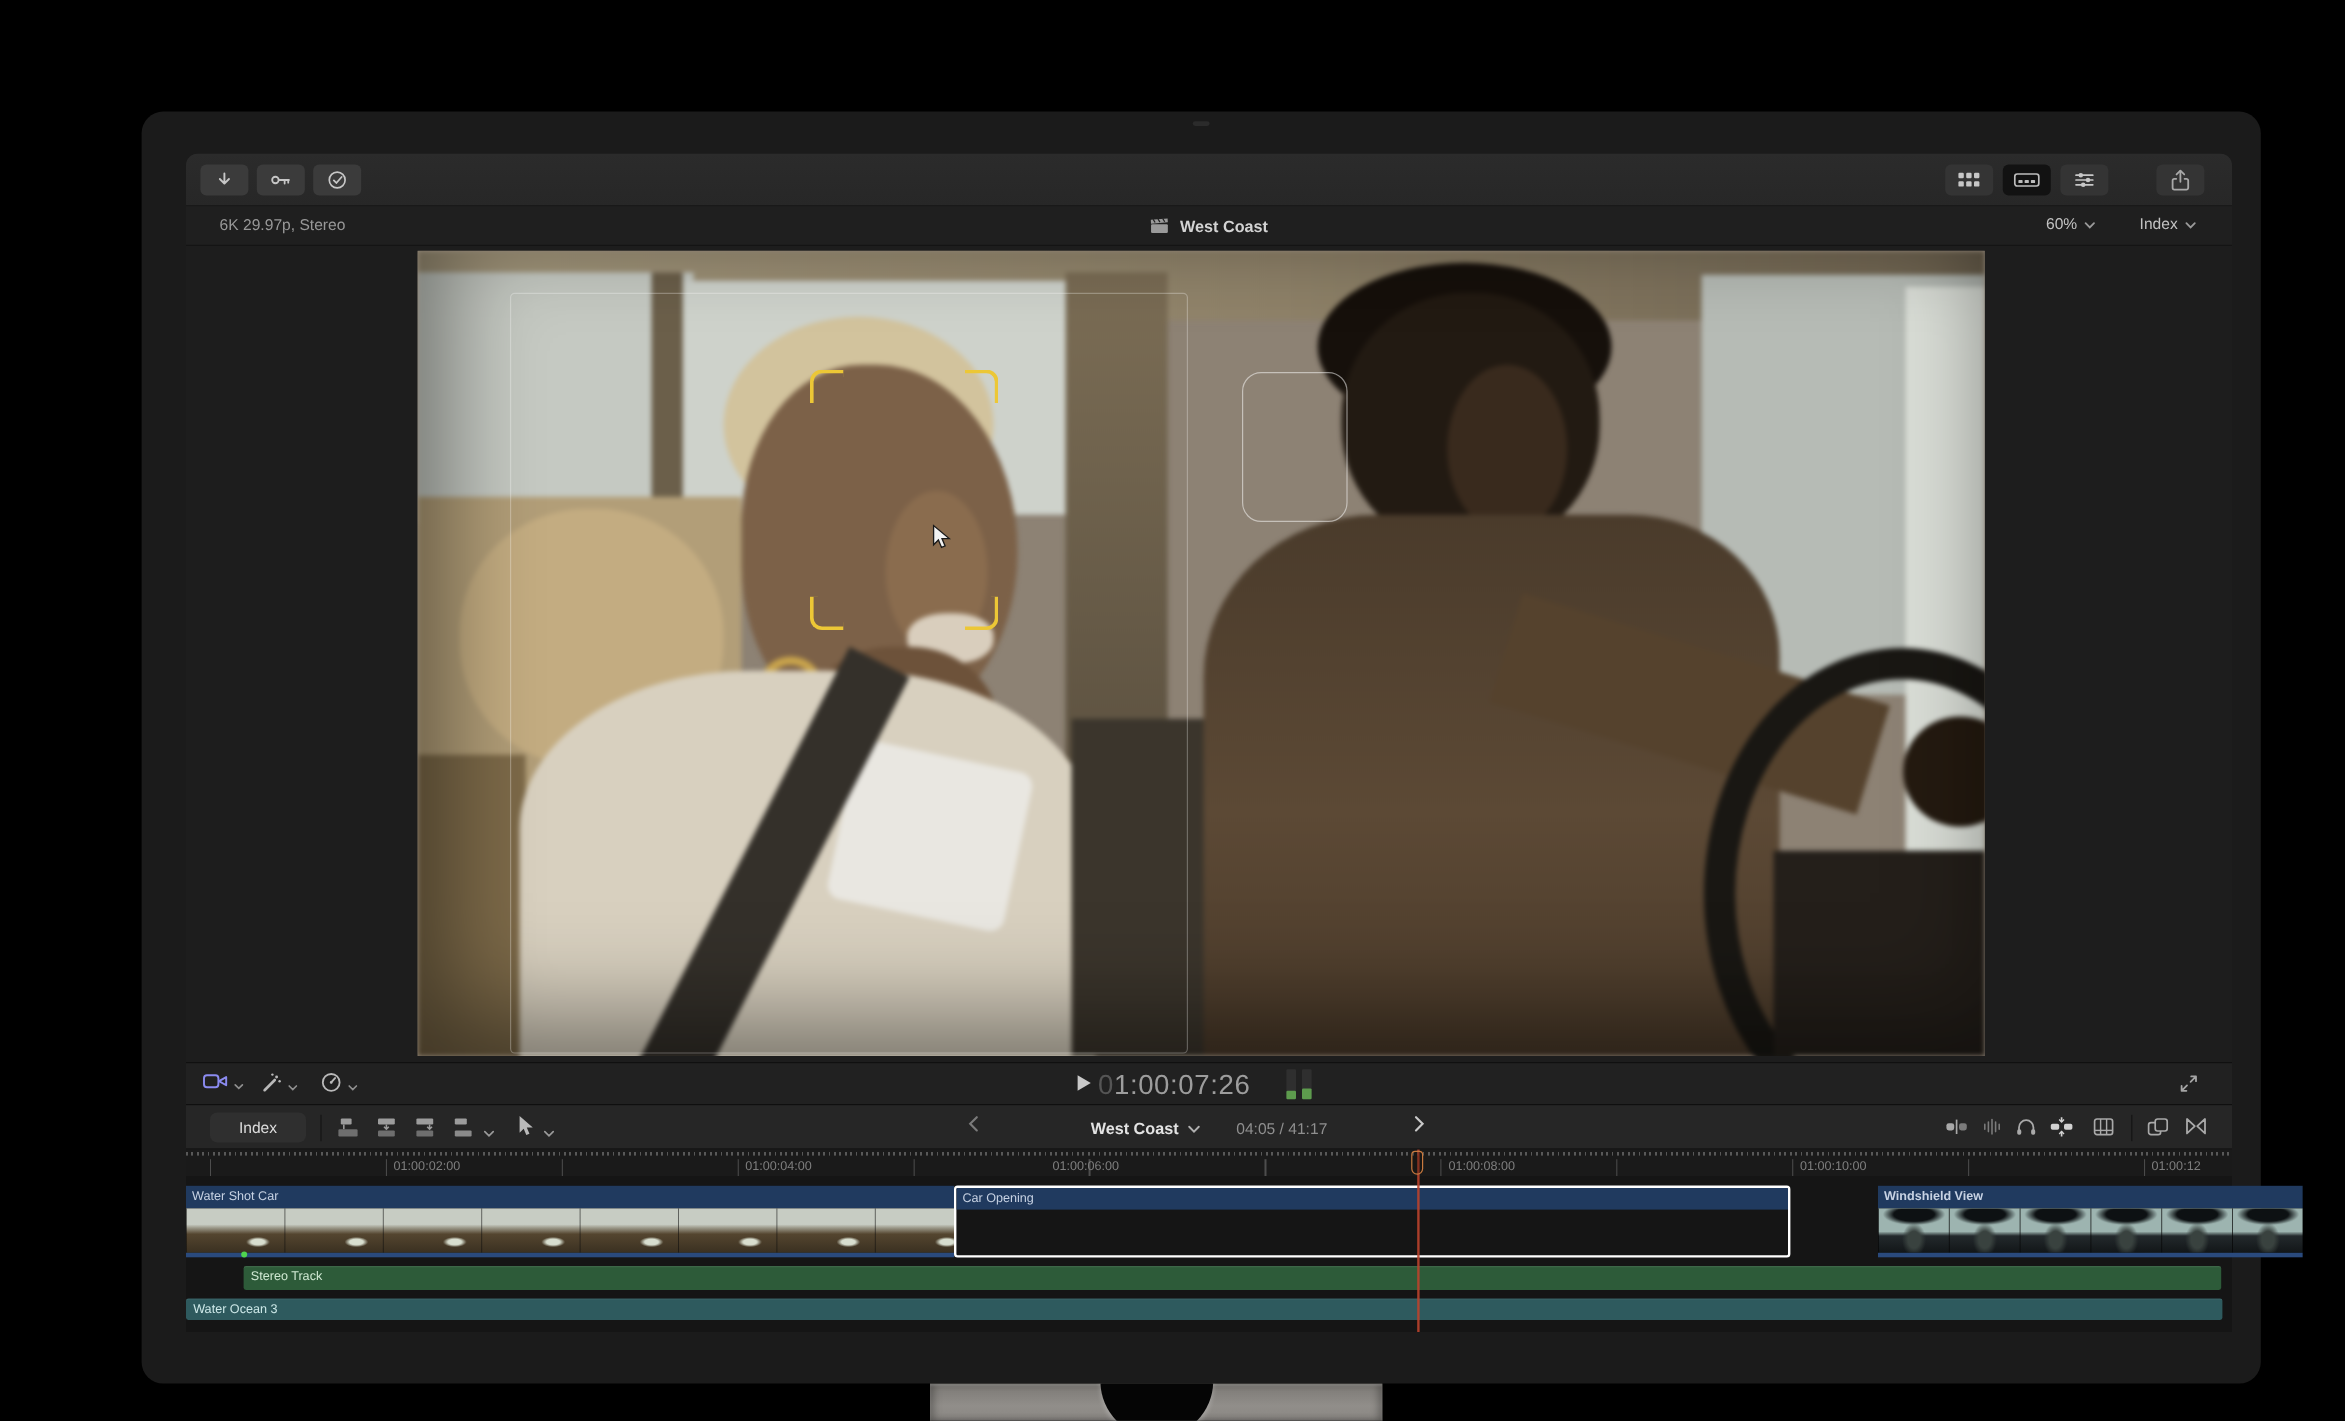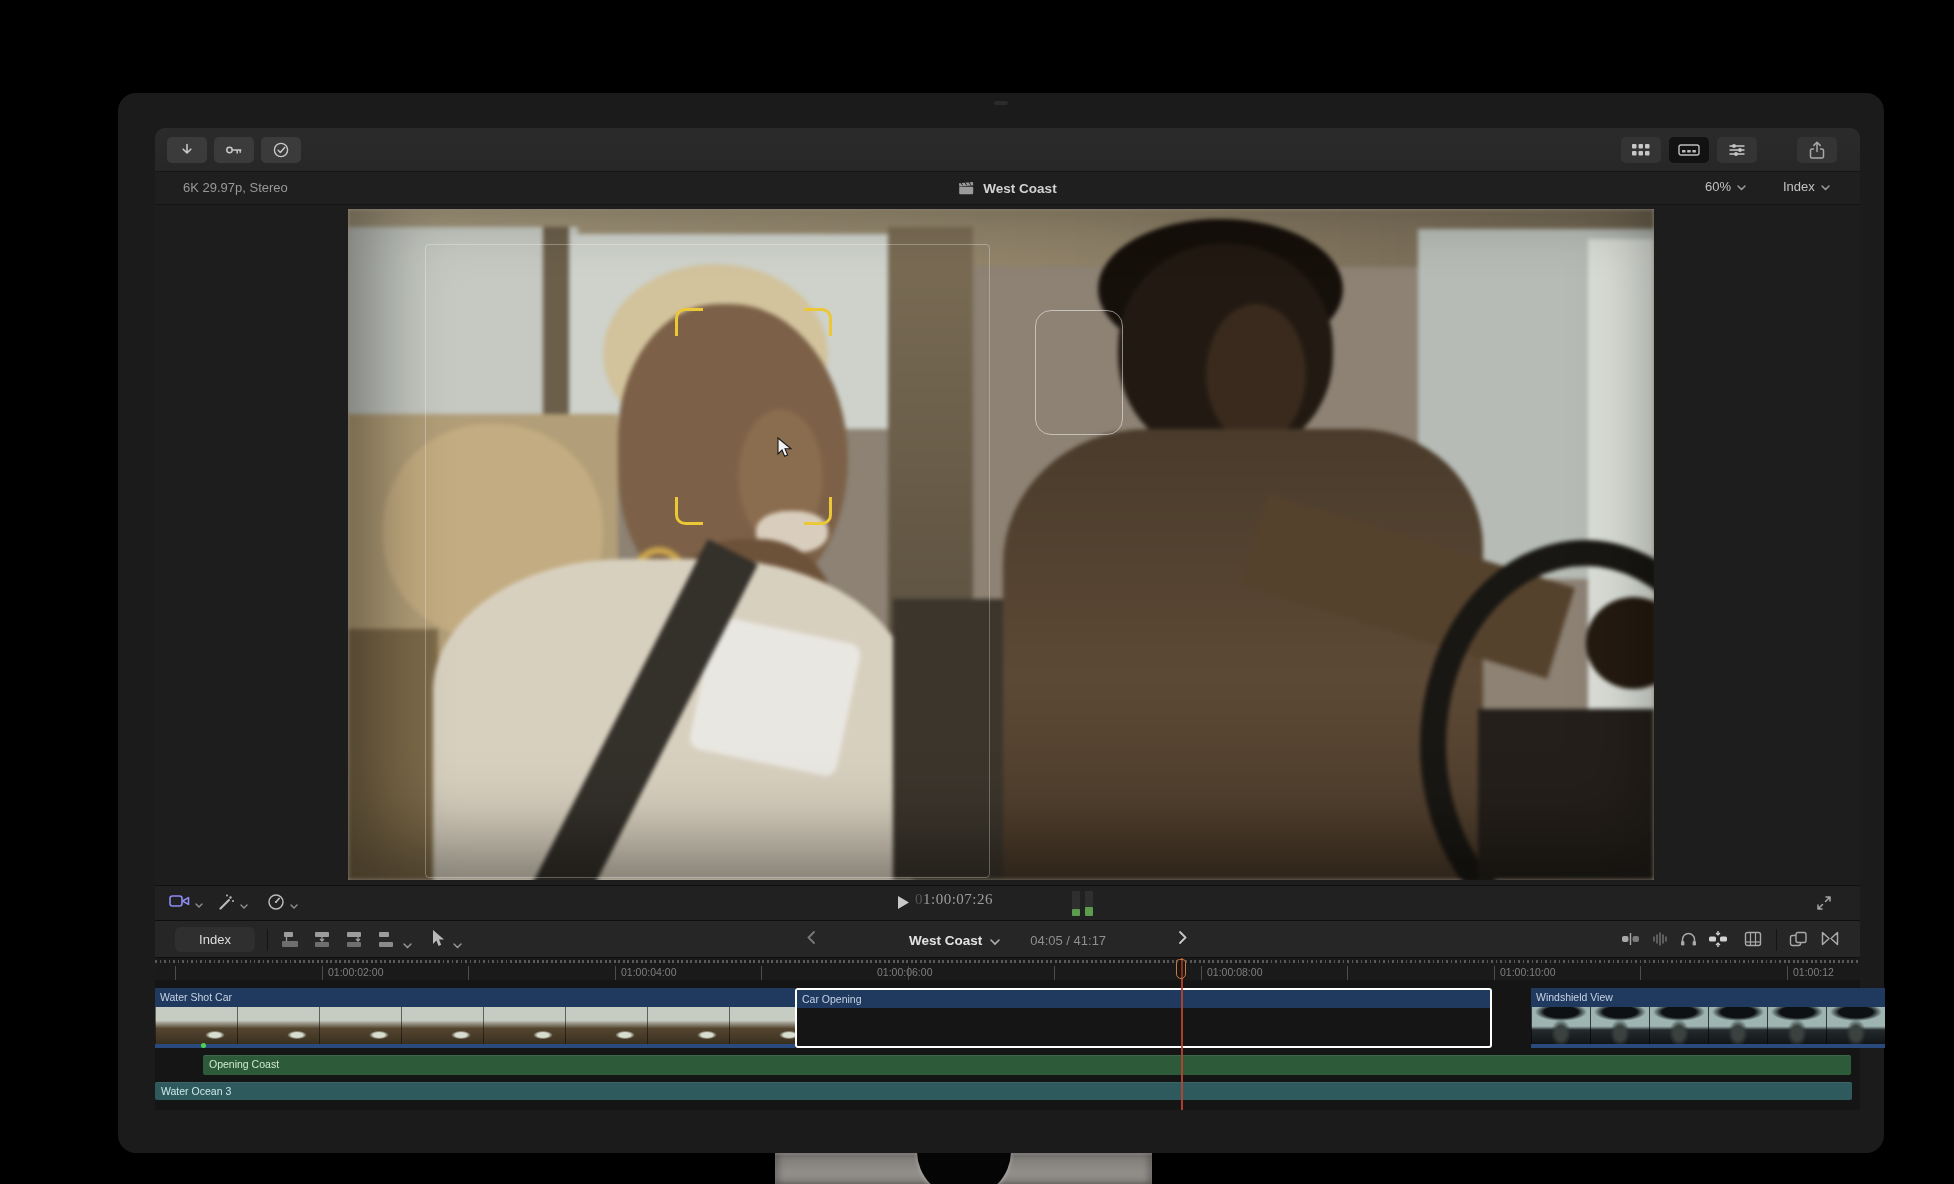--- a/index.html
+++ b/index.html
@@ -49,21 +49,21 @@
   .yc { position:absolute; width:28px; height:28px; border:3px solid #ecc736; }
   .yc.tl { left:0; top:0; border-right:none; border-bottom:none; border-top-left-radius:10px; }
   .yc.tr { right:0; top:0; border-left:none; border-bottom:none; border-top-right-radius:10px; }
   .yc.bl { left:0; bottom:0; border-right:none; border-top:none; border-bottom-left-radius:10px; }
   .yc.br { right:0; bottom:0; border-left:none; border-top:none; border-bottom-right-radius:10px; }
 
   
   #transport { left:0; top:757px; width:1705px; height:35px; background:#212121; border-top:1px solid #101010; }
   .vicon { position:absolute; top:7px; display:flex; align-items:center; gap:5px; }
   #play { left:742px; top:9px; }
-  #tc { left:760px; top:5px; font-size:15px; letter-spacing:.5px; color:#9d9d9d;font-family:Liberation Serif, serif; }
+  #tc { left:760px; top:5px; font-size:23px; letter-spacing:.5px; color:#9d9d9d; }
   #tc .dim { color:#555; }
   .meter { position:absolute; top:5px; width:8px; height:25px; background:#2f2f2f; border-radius:1px; }
   .meter i { position:absolute; bottom:0; left:0; width:100%; background:#5d9b4d; border-radius:1px; }
   #fullscr { left:1660px; top:8px; }
 
   
   #tlbar { left:0; top:792px; width:1705px; height:38px; background:#262626; border-top:1px solid #0f0f0f; border-bottom:1px solid #0f0f0f; }
   #idxbtn { left:20px; top:6px; width:80px; height:25px; background:#2f2f2f; border-radius:6px;
     display:flex; align-items:center; justify-content:center; font-size:13px; color:#dddddd; }
   .sep { position:absolute; top:8px; width:1px; height:22px; background:#151515; }
@@ -86,21 +86,21 @@
   #tracks { left:0; top:852px; width:1705px; height:130px; background:#151515; }
   .vclip { position:absolute; top:8px; height:60px; overflow:hidden; }
   .vclip .cap { height:19px; background:#203a5f; color:#c7d2e3; font-size:10.5px; line-height:19px; padding-left:5px;
     white-space:nowrap; overflow:hidden; }
   .vclip .strip { height:37px; }
   .vclip .abar { height:4px; background:#2a4a7d; }
   #clip-wide { left:0; width:640px; }
   #clip-int { left:640px; width:697px; border:2px solid #ffffff; border-radius:3px; z-index:3; }
   #clip-int .cap { height:18px; }
   #clip-int .strip { height:38px; }
-  #clip-wind { left:1376px; width:354px; }
+  #clip-wind { left:1410px; width:354px;font-weight:bold; }
 
   .fs-wide { background:
     repeating-linear-gradient(90deg, rgba(10,10,10,.55) 0 1px, transparent 1px 82px),
     radial-gradient(ellipse 14px 6px at 60px 28px, #d8decf 40%, rgba(216,222,207,0) 70%),
     linear-gradient(180deg,#c7ccc3 0 36%, #9a9788 44%, #54452f 58%, #3a3021 100%);
     background-size:82px 100%, 82px 100%, 100% 100%; }
   .fs-int { background:
     repeating-linear-gradient(90deg, rgba(15,9,4,.8) 0 1.5px, transparent 1.5px 50px),
     radial-gradient(circle 11px at 13px 16px, #291b10 60%, rgba(41,27,16,0) 100%),
     radial-gradient(circle 12px at 38px 18px, #33221４ 0%, #33221b 60%, rgba(51,34,27,0) 100%),
@@ -509,21 +509,21 @@
         <div class="cap">Car Opening</div>
         <div class="strip fs-int"></div>
       </div>
       <div class="vclip" id="clip-wind">
         <div class="cap">Windshield View</div>
         <div class="strip fs-wind"></div>
         <div class="abar"></div>
       </div>
       <div class="abs" id="marker-dot"></div>
 
-      <div class="aclip" id="a-open"><span>Opening Coast</span></div>
+      <div class="aclip" id="a-open"><span>Stereo Track</span></div>
       <div class="aclip" id="a-ocean"><span>Water Ocean 3</span></div>
     </div>
 
     <div class="abs" id="ph-handle"></div>
     <div class="abs" id="playhead"></div>
   </div>
 </div>
 
 <div class="abs" id="stand"></div>
 

